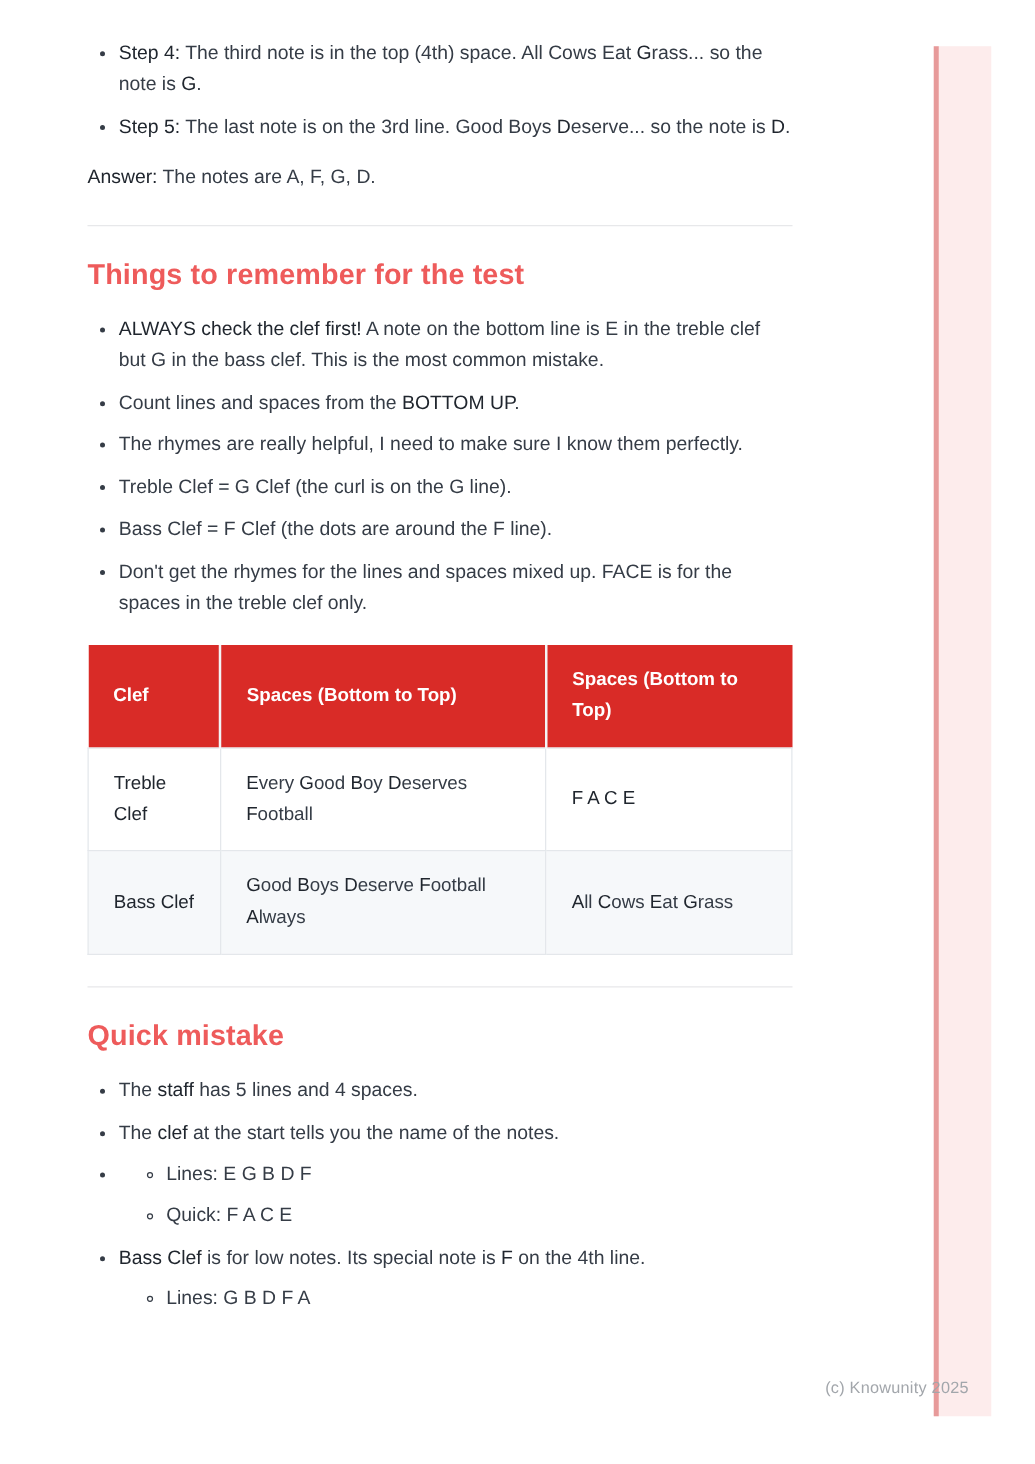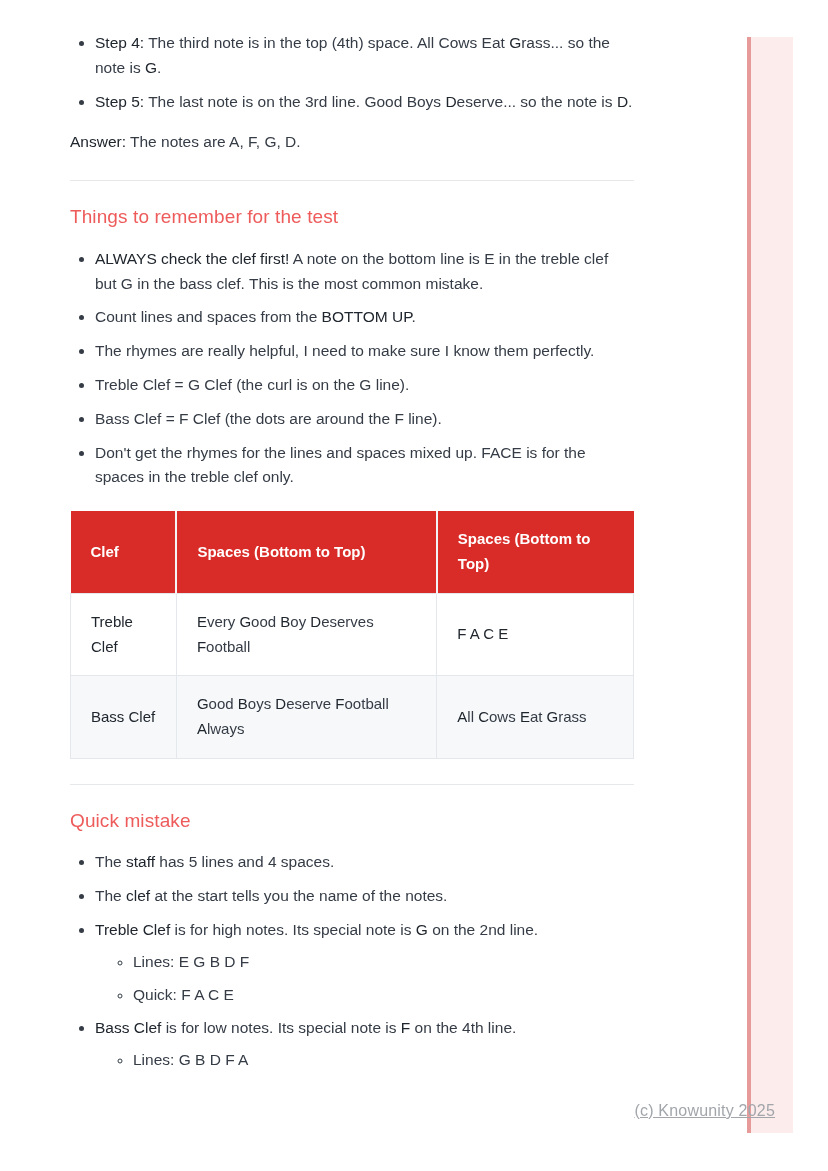--- a/index.html
+++ b/index.html
@@ -48,23 +48,23 @@
   ul.sub > li{margin-bottom:8px;}
   ul.sub > li::marker{font-size:13px;}
   p.answer{margin:16px 0 0 0;}
   hr.divider{
     border:none;
     border-top:1px solid var(--hr);
     margin:25px 0 24px 0;
   }
   h2.section-heading{
     margin:0 0 17px 0;
-    font-size:19px;
+    font-size:23px;
     line-height:1.3;
-    font-weight:400;
+    font-weight:700;
     color:var(--accent);
     letter-spacing:.1px;
   }
   table.clef-table{
     width:564px;
     border-collapse:collapse;
     margin:21px 0 0 0;
     font-size:15px;
     line-height:1.65;
   }
@@ -90,25 +90,24 @@
     position:absolute;
     left:747px;top:37px;
     width:46px;height:1096px;
     background:var(--band-fill);
     border-left:4px solid var(--band-edge);
     z-index:1;
   }
   .footer{
     position:absolute;
     right:53px;top:1102px;
-    font-size:16px;
+    font-size:13px;
     color:var(--footer-text);
     z-index:2;
     letter-spacing:.2px;
-    text-decoration:underline;
   }
 </style>
 </head>
 <body>
 
 <div class="page">
 
   <div class="content">
 
     <ul class="list">
@@ -159,21 +158,20 @@
     </table>
 
     <hr class="divider">
 
     <h2 class="section-heading">Quick mistake</h2>
 
     <ul class="list">
       <li>The <b>staff</b> has 5 lines and 4 spaces.</li>
       <li>The <b>clef</b> at the start tells you the name of the notes.</li>
       <li>
-        <span><b>Treble Clef</b> is for high notes. Its special note is <b>G</b> on the 2nd line.</span>
         <ul class="sub">
           <li>Lines: E G B D F</li>
           <li>Quick: F A C E</li>
         </ul>
       </li>
       <li>
         <span><b>Bass Clef</b> is for low notes. Its special note is <b>F</b> on the 4th line.</span>
         <ul class="sub">
           <li>Lines: G B D F A</li>
         </ul>

